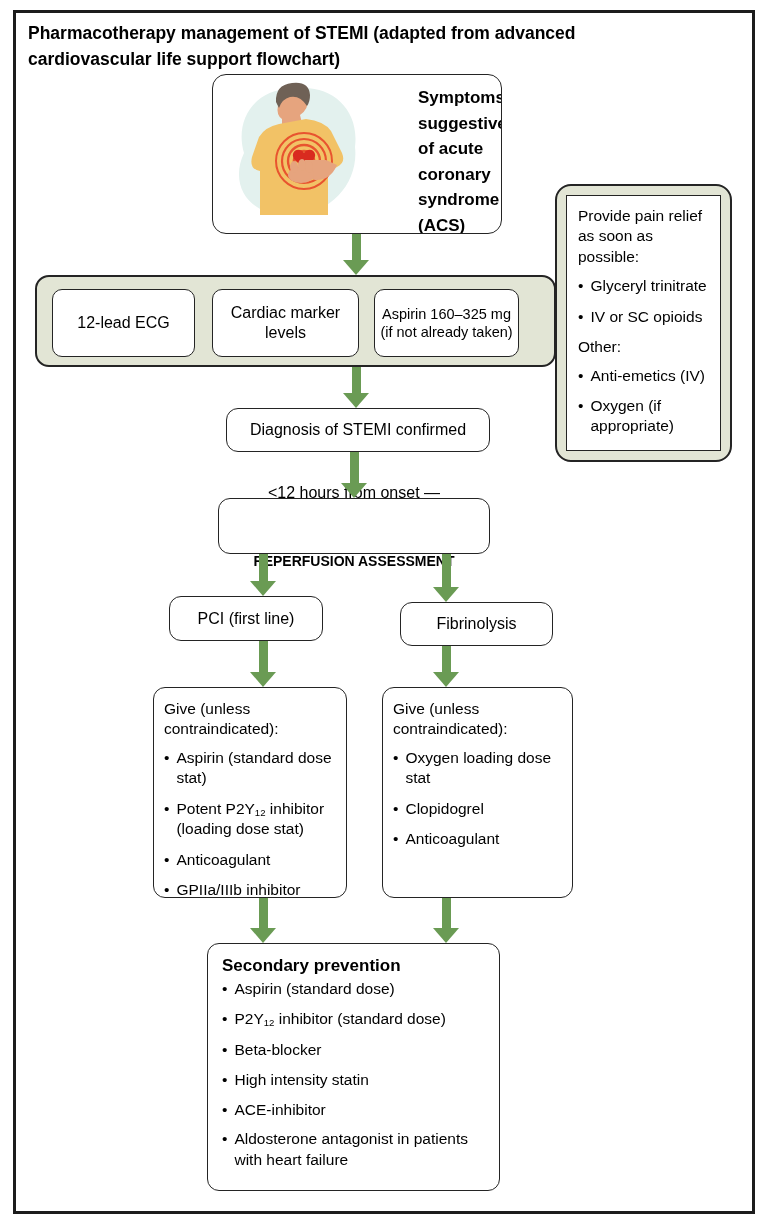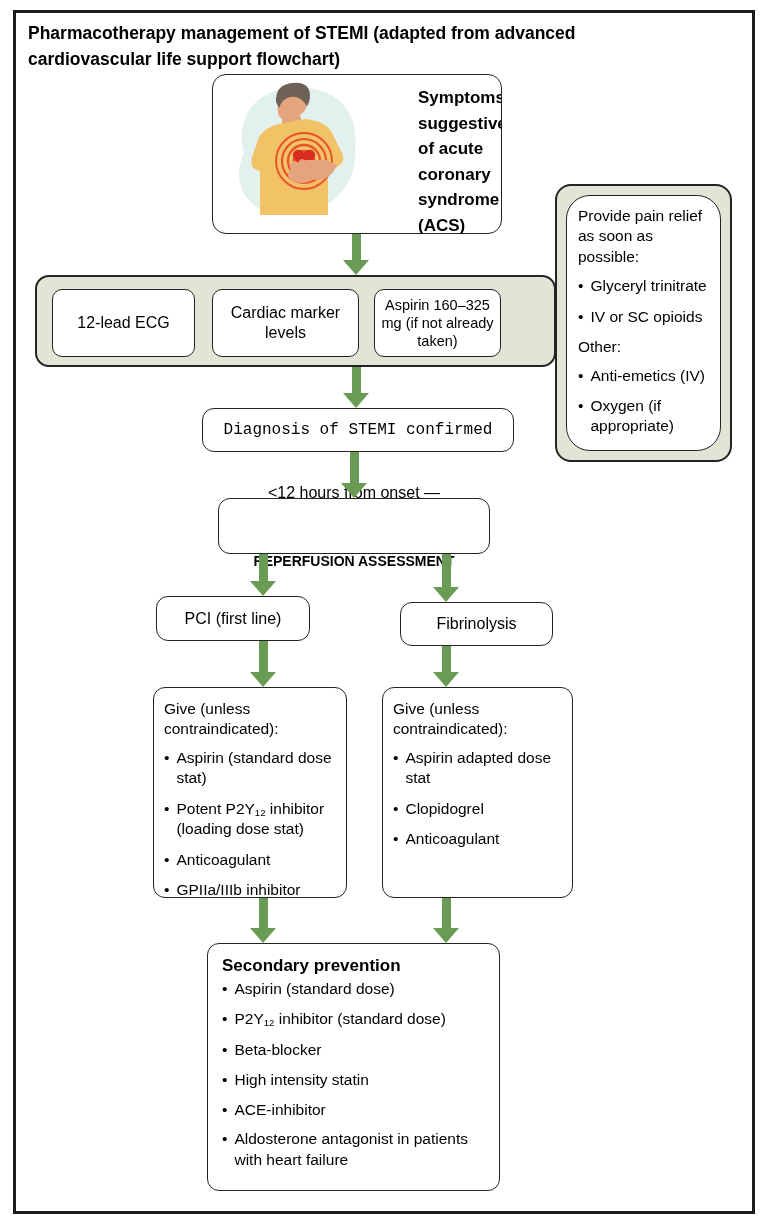--- a/index.html
+++ b/index.html
@@ -16,27 +16,27 @@
   .symptoms{left:212px;top:74px;width:290px;height:160px;border-radius:14px;display:flex;overflow:hidden;}
   .symptoms .ill{flex:0 0 156px;height:100%;}
   .symptoms .stext{flex:1;padding:10px 8px 0 2px;font-weight:bold;font-size:17px;line-height:1.5;}
   
   .row-container{left:35px;top:275px;width:521px;height:92px;border-radius:14px;}
   .test-box{position:absolute;top:12px;height:68px;background:#fff;border:1.8px solid #242424;
             border-radius:10px;box-sizing:border-box;font-size:16px;line-height:1.25;}
   
   .pain-container{left:555px;top:184px;width:177px;height:278px;border-radius:16px;}
   .pain-inner{position:absolute;left:9px;top:9px;right:9px;bottom:9px;background:#fff;
-              border:1.8px solid #242424;border-radius:24px;box-sizing:border-box;
+              border:1.8px solid #242424;border-radius:0;box-sizing:border-box;
               padding:10px 6px 8px 11px;font-size:15.5px;line-height:1.32;}
   
-  .diagnosis{left:202px;top:408px;width:312px;height:44px;font-size:16px;font-family:Liberation Mono, monospace;}
+  .diagnosis{left:226px;top:408px;width:264px;height:44px;font-size:16px;}
   .reperfusion{left:218px;top:498px;width:272px;height:56px;font-size:16px;line-height:1.45;}
   .reperfusion .l2{font-weight:bold;font-size:14px;}
-  .pci{left:156px;top:596px;width:154px;height:45px;font-size:16px;}
+  .pci{left:169px;top:596px;width:154px;height:45px;font-size:16px;}
   .fib{left:400px;top:602px;width:153px;height:44px;font-size:16px;}
   .give-left{left:153px;top:687px;width:194px;height:211px;padding:11px 6px 10px 10px;font-size:15.5px;}
   .give-right{left:382px;top:687px;width:191px;height:211px;padding:11px 6px 10px 10px;font-size:15.5px;}
   .ghead{line-height:1.3;}
   .secondary{left:207px;top:943px;width:293px;height:248px;padding:12px 10px 16px 14px;font-size:15.5px;}
   .shead{font-weight:bold;font-size:17px;margin-bottom:3px;}
   
   ul.blist{list-style:none;margin:9px 0 0 0;padding:0;display:flex;flex-direction:column;gap:10px;}
   ul.blist li{display:flex;gap:7px;line-height:1.3;}
   ul.blist .marker{flex:0 0 auto;}
@@ -82,21 +82,21 @@
     <div class="stext">Symptoms suggestive of acute coronary syndrome (ACS)</div>
   </div>
 
   <div class="sage row-container">
     <div class="test-box center" style="left:15px;width:143px;">
       <span>12-lead ECG</span>
     </div>
     <div class="test-box center" style="left:175px;width:147px;">
       <span>Cardiac marker levels</span>
     </div>
-    <div class="test-box center" style="left:337px;width:127px;font-size:14.5px;padding:0 3px;">
+    <div class="test-box center" style="left:337px;width:145px;font-size:14.5px;padding:0 3px;">
       <span>Aspirin 160–325 mg (if not already taken)</span>
     </div>
   </div>
 
   <div class="sage pain-container">
     <div class="pain-inner">
       <div>Provide pain relief as soon as possible:</div>
       <ul class="blist">
         <li>
             <span class="marker">•</span>
@@ -157,21 +157,21 @@
           <span>GPIIa/IIIb inhibitor</span>
         </li>
     </ul>
   </div>
 
   <div class="box give-right">
     <div class="ghead">Give (unless contraindicated):</div>
     <ul class="blist">
       <li>
           <span class="marker">•</span>
-          <span>Aspirin adapted dose stat</span>
+          <span>Oxygen loading dose stat</span>
         </li>
       <li>
           <span class="marker">•</span>
           <span>Clopidogrel</span>
         </li>
       <li>
           <span class="marker">•</span>
           <span>Anticoagulant</span>
         </li>
     </ul>

